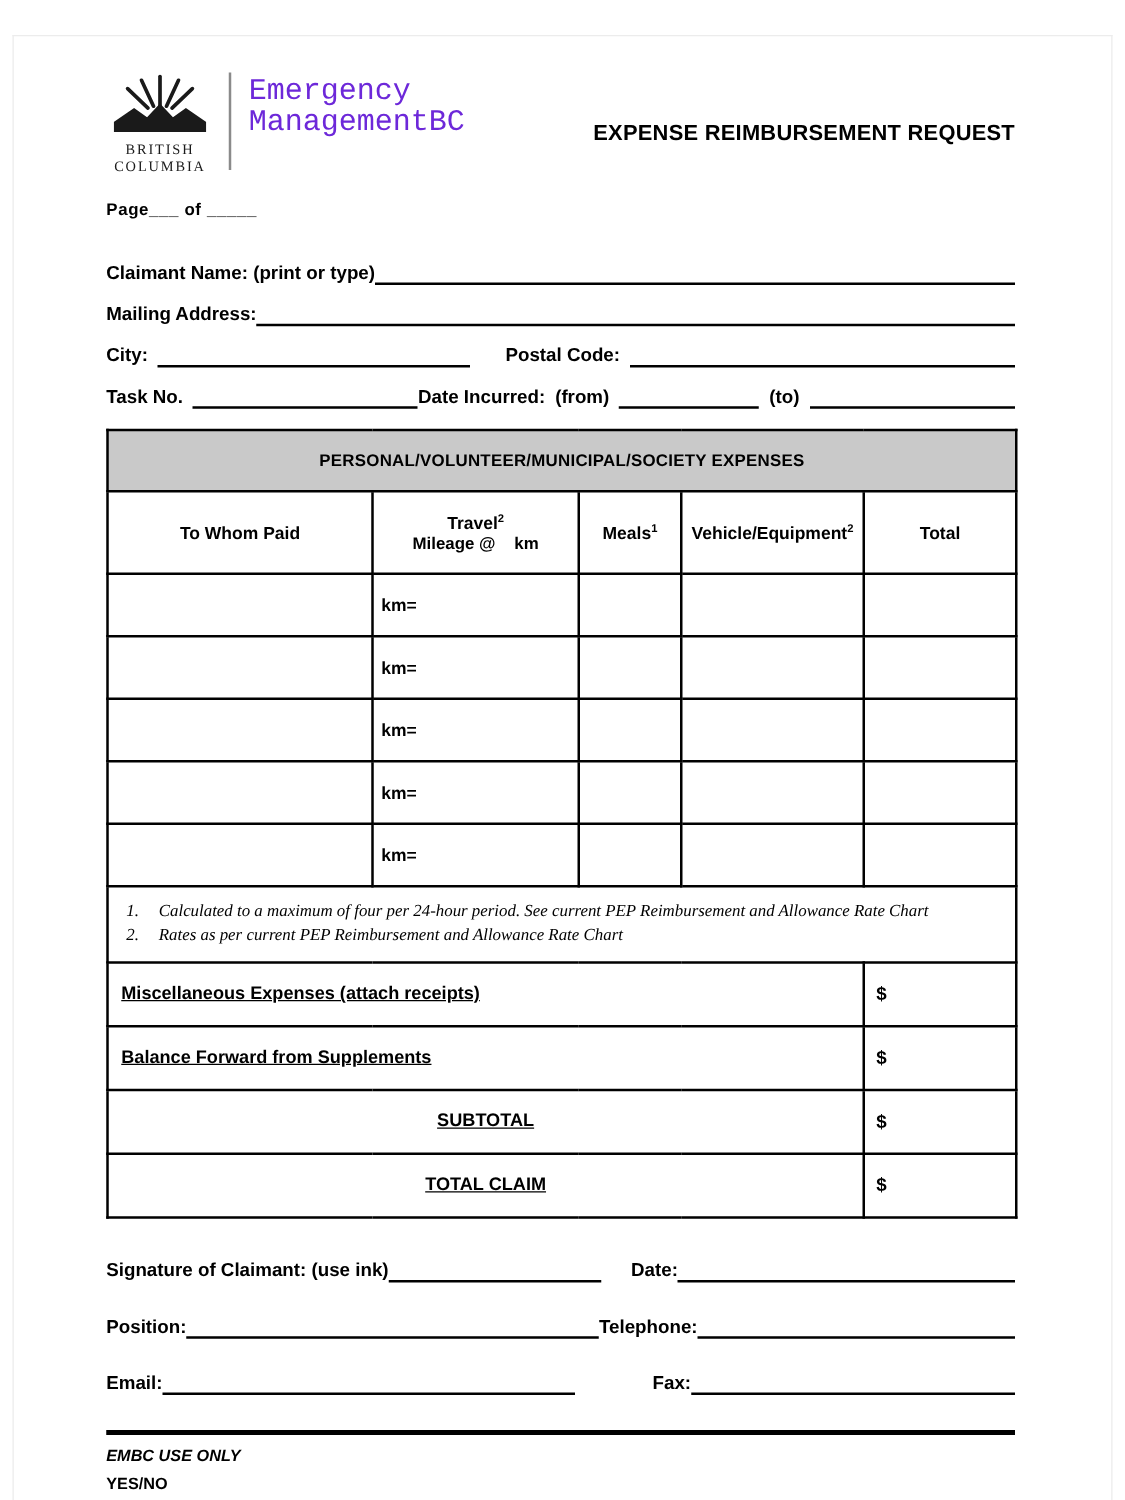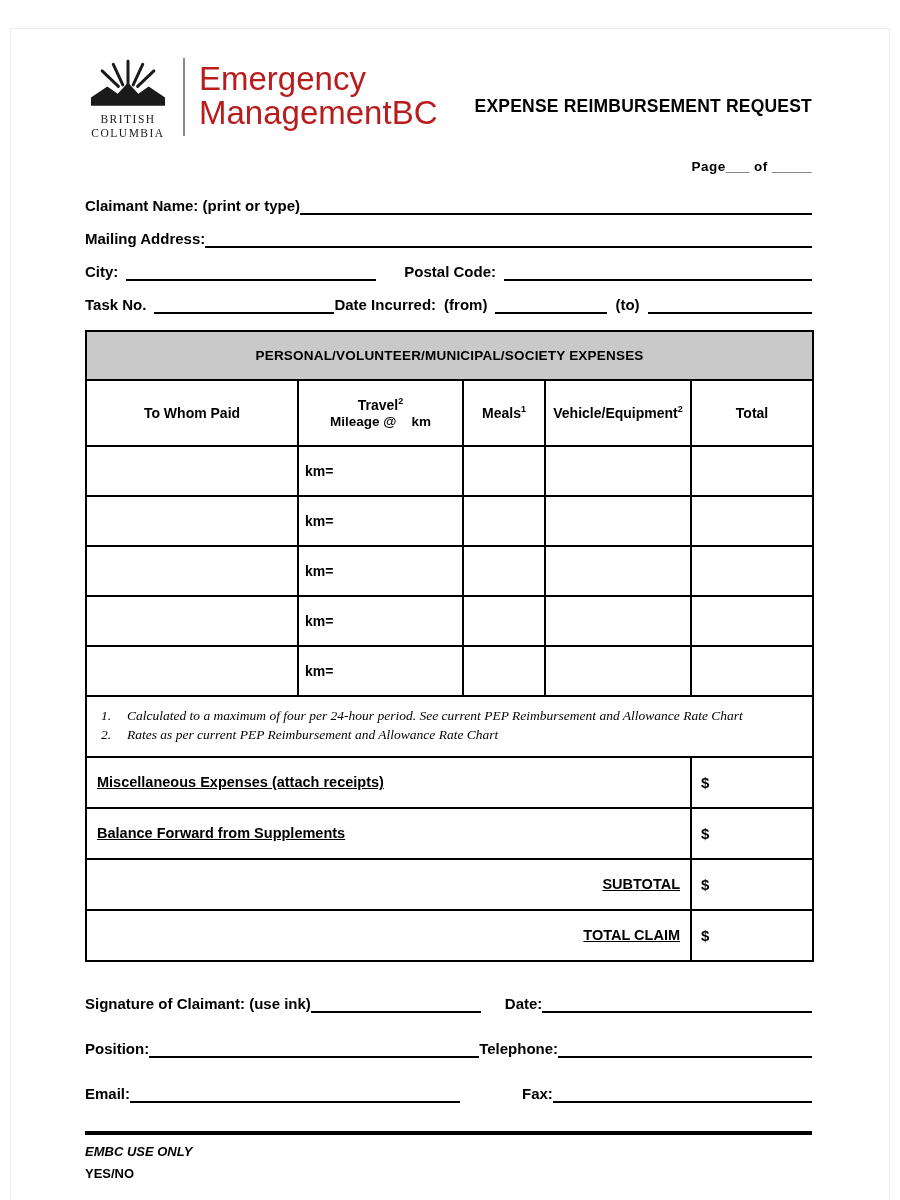--- a/index.html
+++ b/index.html
@@ -25,33 +25,33 @@
   .header { display: flex; align-items: flex-start; }
   .logo-block { display: flex; align-items: flex-end; }
   .logo-graphic { width: 86px; text-align: center; }
   .logo-org {
     font-family: "Liberation Serif", serif;
     font-size: 11.5px; letter-spacing: 1.5px; text-align: center;
     color: #1a1a1a; line-height: 1.25; margin-top: 2px;
   }
   .logo-divider { width: 2px; height: 78px; background: #8a8a8a; margin: 0 14px 0 12px; }
   .brand {
-    font-family: Liberation Sans, sans-serif;
-    font-size: 33px; color: #b91c1c; line-height: 1.04; padding-top: 4px;
+    font-family: Liberation Mono, monospace;
+    font-size: 24px; color: #6d28d9; line-height: 1.04; padding-top: 4px;
   }
   .brand .suffix { letter-spacing: 0; }
   .title-block { flex: 1; text-align: right; padding-top: 38px; }
   .doc-title { font-size: 17.5px; font-weight: bold; letter-spacing: 0.2px; }
   .page-line {
-    text-align: right; font-weight: bold; font-size: 13.5px;
+    text-align: left; font-weight: bold; font-size: 13.5px;
     margin-top: 18px; letter-spacing: 0.5px;
   }
 
   
-  .fields { margin-top: 24px; }
+  .fields { margin-top: 36px; }
   .frow { display: flex; align-items: flex-end; margin-bottom: 16px; font-size: 15px; font-weight: bold; }
   .lbl { white-space: nowrap; line-height: 1.1; }
   .fill { border-bottom: 2px solid #000; height: 17px; display: inline-block; }
   .grow { flex: 1; }
   .gap8  { width: 8px;  flex: none; }
   .gap28 { width: 28px; flex: none; }
 
   
   .exp-table { border-collapse: collapse; width: 727px; table-layout: fixed; margin-top: 14px; }
   .exp-table th, .exp-table td { border: 2px solid #000; padding: 16px 6px; }
@@ -61,21 +61,21 @@
   }
   .exp-table .col-head th { height: 46px; font-size: 14px; font-weight: bold; vertical-align: middle; margin-top: 13px; }
   .exp-table sup { font-size: 9px; vertical-align: super; line-height: 0; }
   .mileage-sub { font-weight: bold; font-size: 13.5px; margin-top: 1px; }
   .exp-table .data-row td { height: 40px; }
   .exp-table .km-cell { font-weight: bold; font-size: 14px; vertical-align: middle; }
   .footnote-cell { padding: 8px 10px 10px 14px !important; }
   .footnote { font-family: "Liberation Serif", serif; font-style: italic; font-size: 13.5px; display: flex; margin: 3px 0; }
   .footnote .fn-num { width: 26px; flex: none; }
   .sum-label-cell { height: 41px; font-weight: bold; font-size: 14.5px; vertical-align: middle; padding-left: 10px !important; text-decoration: underline; }
-  .sum-label-right { text-align: right; padding-right: 10px !important; }
+  .sum-label-right { text-align: center; padding-right: 10px !important; }
   .dollar-cell { font-weight: bold; font-size: 15px; vertical-align: middle; padding-left: 9px !important; }
 
   
   .sig-section { margin-top: 34px; }
   .sig-section .frow { margin-bottom: 28px; text-align: center; }
   .w170 { width: 170px; flex: none; }
   .w320 { width: 330px; flex: none; }
   .gap24 { width: 24px; flex: none; }
   .gap60 { width: 62px; flex: none; }
 

